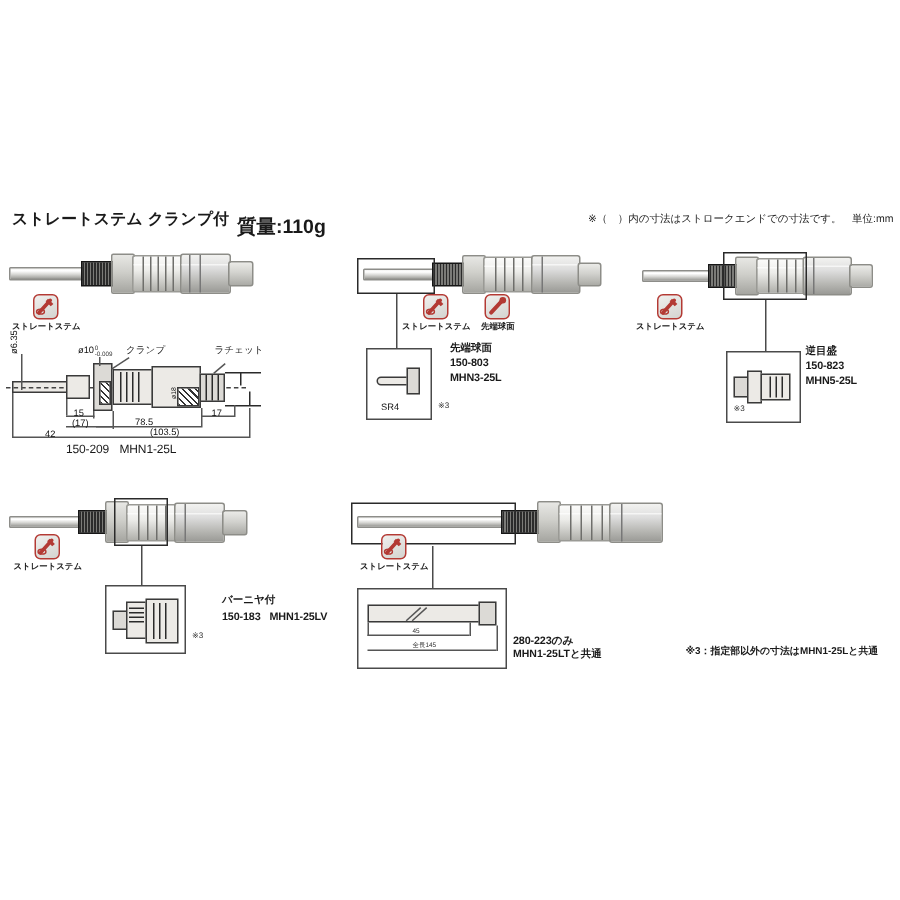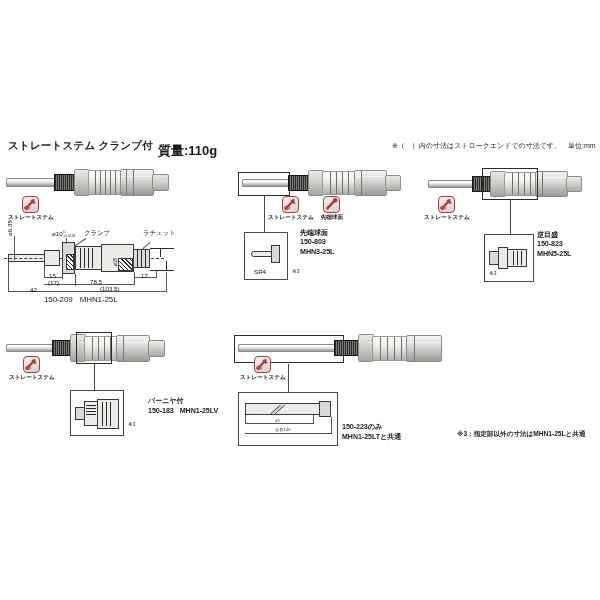--- a/index.html
+++ b/index.html
@@ -390,19 +390,19 @@
     <div class="ln lnv thin" style="left:74px;top:22px;height:9px;"></div>
     <div class="abs tiny" style="left:36px;top:25px;font-size:4.3px;">45</div>
 
     <div class="ln lnh thin" style="left:6px;top:40px;width:86px;"></div>
     <div class="ln lnv thin" style="left:92px;top:24px;height:17px;"></div>
     <div class="abs tiny" style="left:36px;top:34px;font-size:4.3px;">全長145</div>
   </div>
 
 
   <div class="abs" style="left:342px;top:422px;line-height:1.4;">
-    <div class="codes">150-223のみ</div>
+    <div class="codes">280-223のみ</div>
     <div class="jpb">MHN1-25LTと共通</div>
   </div>
 
   <div class="abs jp" style="left:457px;top:430px;font-size:6.6px;font-weight:bold;">※3：指定部以外の寸法はMHN1-25Lと共通</div>
 
 </div>
 
 </body></html>

